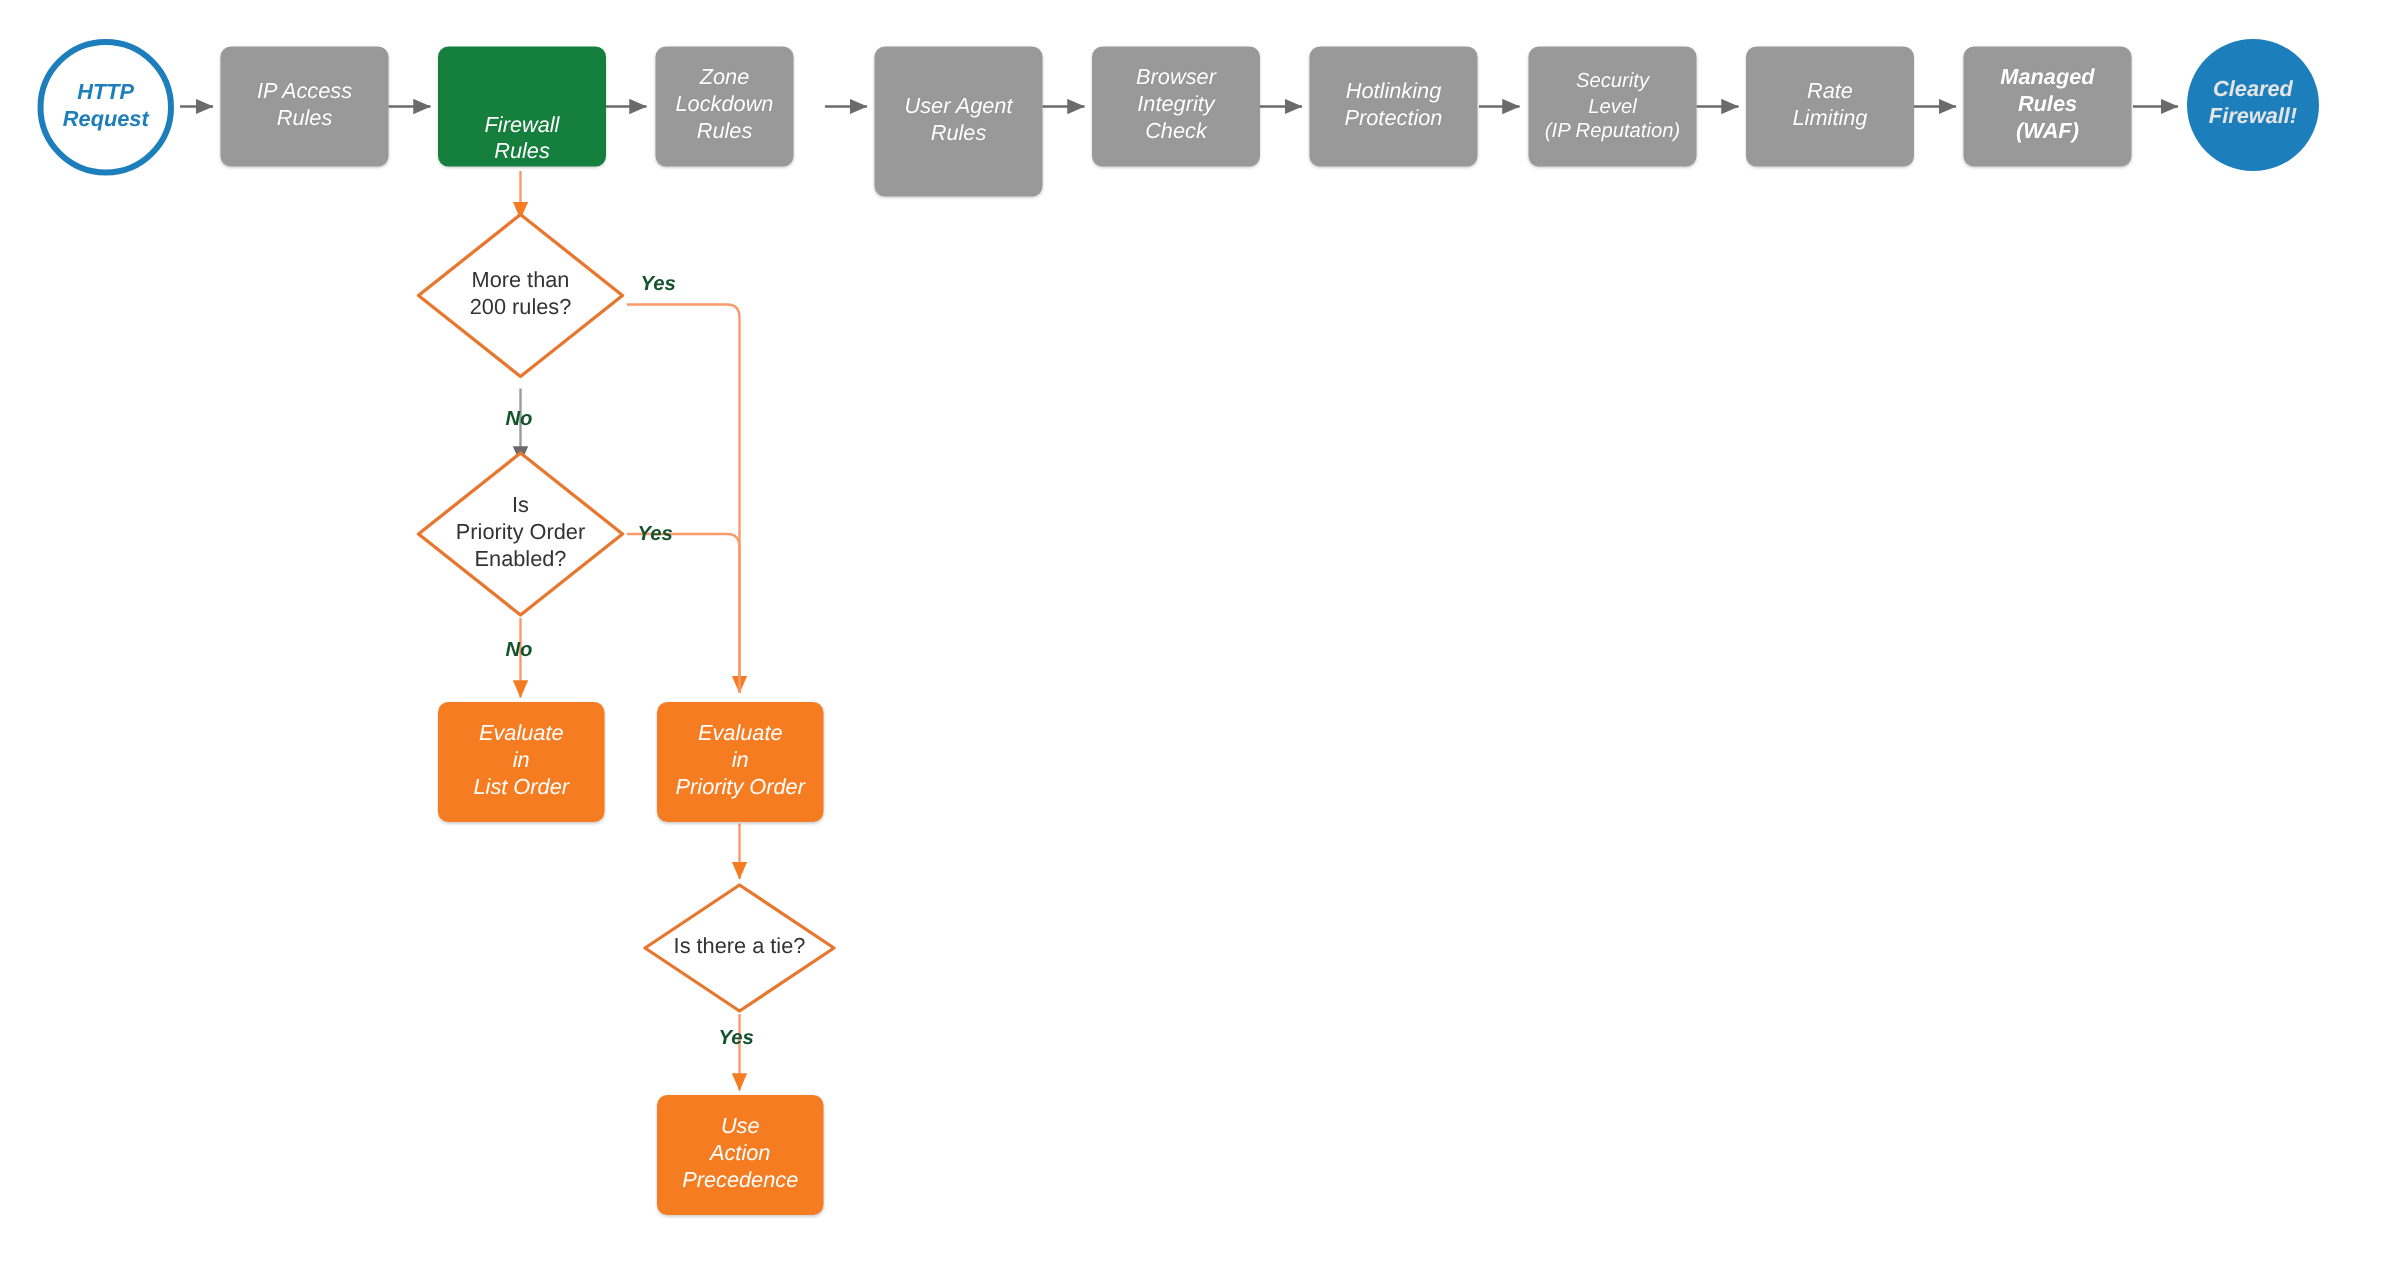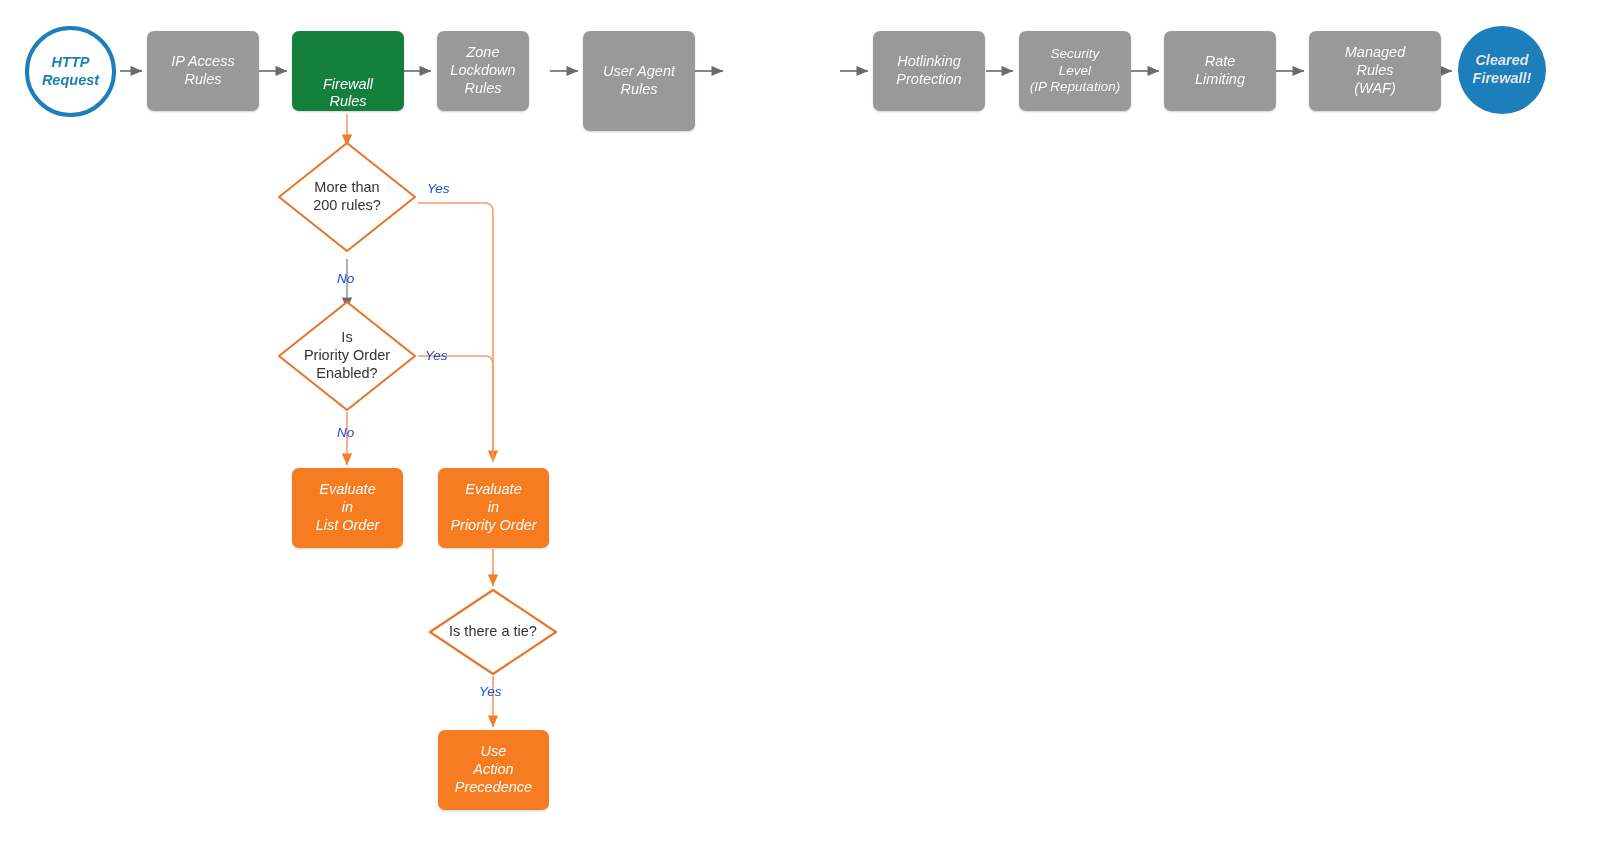--- a/index.html
+++ b/index.html
@@ -102,23 +102,24 @@
     font-size: 14.5px;
     font-style: italic;
     color: #ffffff;
     box-shadow: 0 1px 2px rgba(0,0,0,0.18);
   }
   
   .edge-label {
     position: absolute;
     font-size: 13.5px;
     font-style: italic;
-    color: #1d4ed8;
+    color: #14532d;
     white-space: nowrap;
     background: transparent;
+    font-weight: bold;
   }
   
   #wires {
     position: absolute;
     left: 0;
     top: 0;
     width: 1600px;
     height: 858px;
     pointer-events: none;
   }
@@ -185,38 +186,43 @@
     <span class="node-label">Zone
 Lockdown
 Rules</span>
   </div>
 
   <div class="proc gray" style="left:583px; top:31px; width:112px; height:100px;">
     <span class="node-label">User Agent
 Rules</span>
   </div>
 
+  <div class="proc gray" style="left:728px; top:31px; width:112px; height:80px;">
+    <span class="node-label">Browser
+Integrity
+Check</span>
+  </div>
 
   <div class="proc gray" style="left:873px; top:31px; width:112px; height:80px;">
     <span class="node-label">Hotlinking
 Protection</span>
   </div>
 
   <div class="proc gray" style="left:1019px; top:31px; width:112px; height:80px; font-size:13.5px;">
     <span class="node-label">Security
 Level
 (IP Reputation)</span>
   </div>
 
   <div class="proc gray" style="left:1164px; top:31px; width:112px; height:80px;">
     <span class="node-label">Rate
 Limiting</span>
   </div>
 
-  <div class="proc gray" style="left:1309px; top:31px; width:132px; height:80px;">
+  <div class="proc gray" style="left:1309px; top:31px; width:112px; height:80px;font-weight:bold;">
     <span class="node-label">Managed
 Rules
 (WAF)</span>
   </div>
 
   <div class="terminator filled" style="left:1458px; top:26px; width:88px; height:88px;">
     <span class="node-label">Cleared
 Firewall!</span>
   </div>
 

